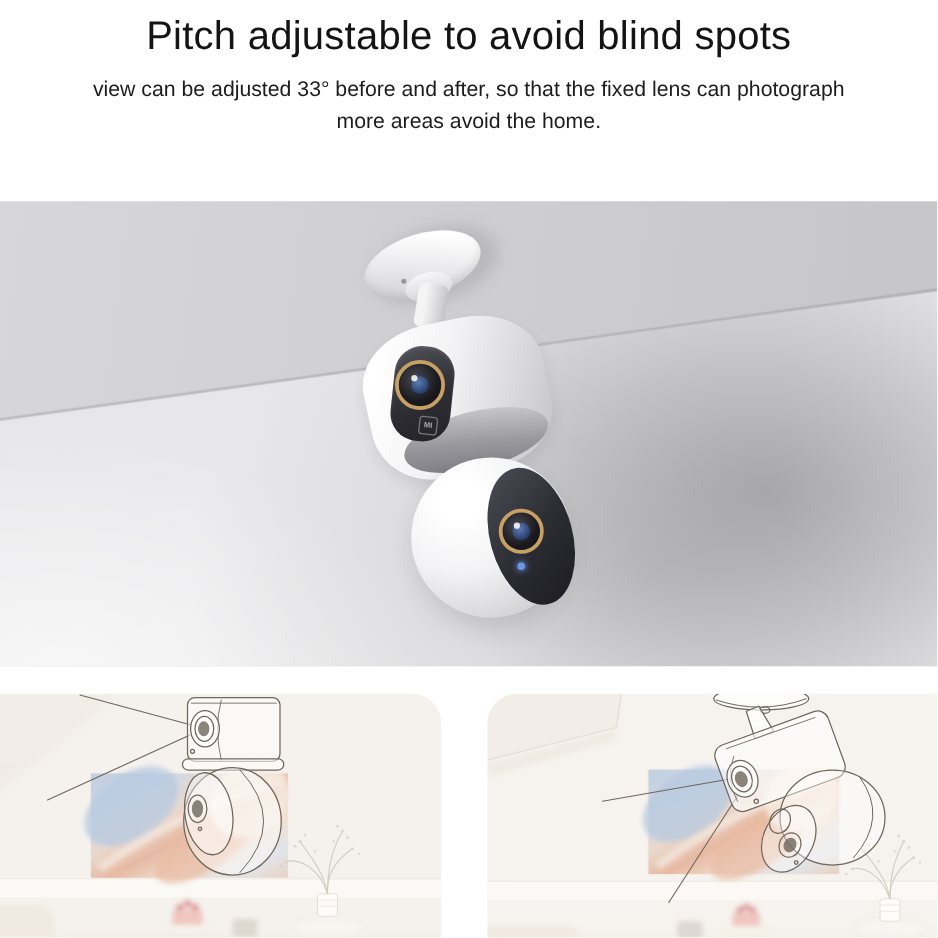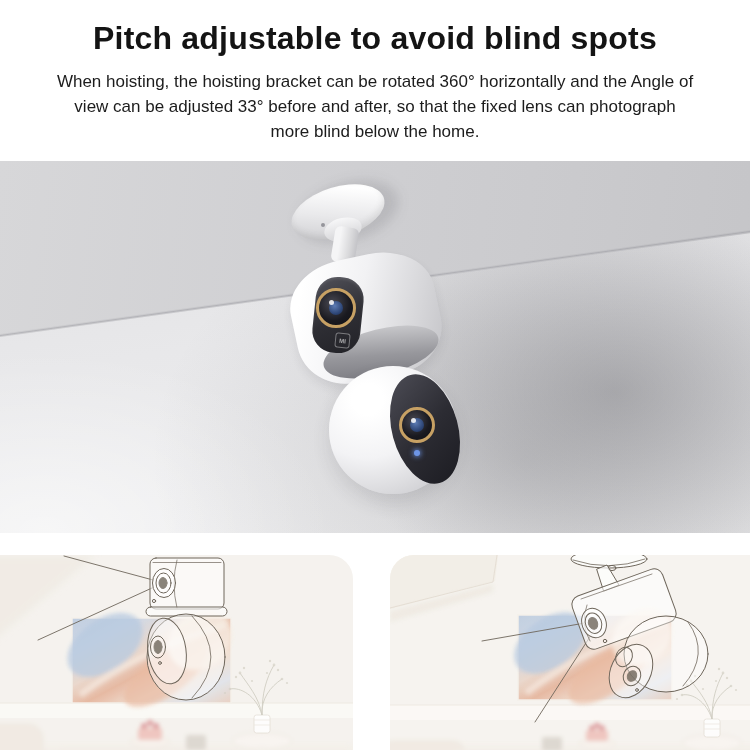--- a/index.html
+++ b/index.html
@@ -1,20 +1,20 @@
 <!DOCTYPE html>
 <html><head>
 <meta charset="utf-8">
 <style>
   html,body{margin:0;padding:0;background:#fff;}
   .page{position:relative;width:750px;height:750px;overflow:hidden;background:#ffffff;
         font-family:"Liberation Sans", sans-serif;}
   
   .hdr{position:absolute;left:0;top:0;width:750px;height:161px;background:#ffffff;}
-  .hdr h1{margin:0;padding-top:20px;font-size:32px;font-weight:700;color:#141414;
+  .hdr h1{margin:0;padding-top:10px;font-size:32px;font-weight:400;color:#141414;
           text-align:center;letter-spacing:0.2px;}
   .hdr .sub{margin-top:12px;font-size:17px;line-height:25px;color:#1c1c1c;text-align:center;}
   .hdr .sub span{display:block;}
   
   .photo{position:absolute;left:0;top:161px;width:750px;height:372px;overflow:hidden;
          background:linear-gradient(97deg,#d7d7d9 0%,#cfcfd2 45%,#c5c5c8 100%);}
   .wall{position:absolute;inset:0;
         clip-path:polygon(0 47.3%,100% 19.4%,100% 100%,0 100%);
         background:
           radial-gradient(420px 300px at 82% 62%, rgba(88,88,94,0.38), rgba(88,88,94,0) 70%),
@@ -70,23 +70,22 @@
   .panel svg{display:block;}
 </style>
 </head>
 <body>
 
 <div class="page">
 
   <div class="hdr">
     <h1>Pitch adjustable to avoid blind spots</h1>
     <div class="sub">
-      <span>When hoisting, the hoisting bracket can be rotated 360° horizontally and the Angle of</span>
       <span>view can be adjusted 33° before and after, so that the fixed lens can photograph</span>
-      <span>more blind below the home.</span>
+      <span>more areas avoid the home.</span>
     </div>
   </div>
 
   <div class="photo">
     <div class="wall"></div>
     <div class="crease"></div>
     <div class="cam">
       <div class="disc-shadow"></div>
       <div class="disc"></div>
       <div class="hub"></div>

